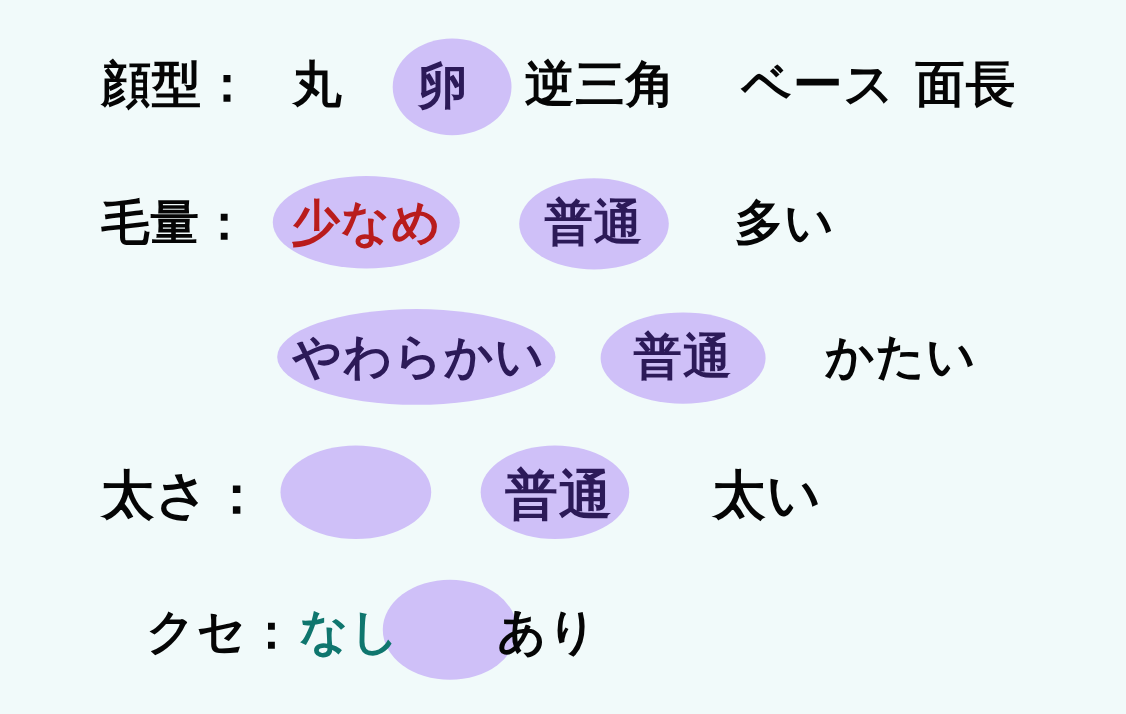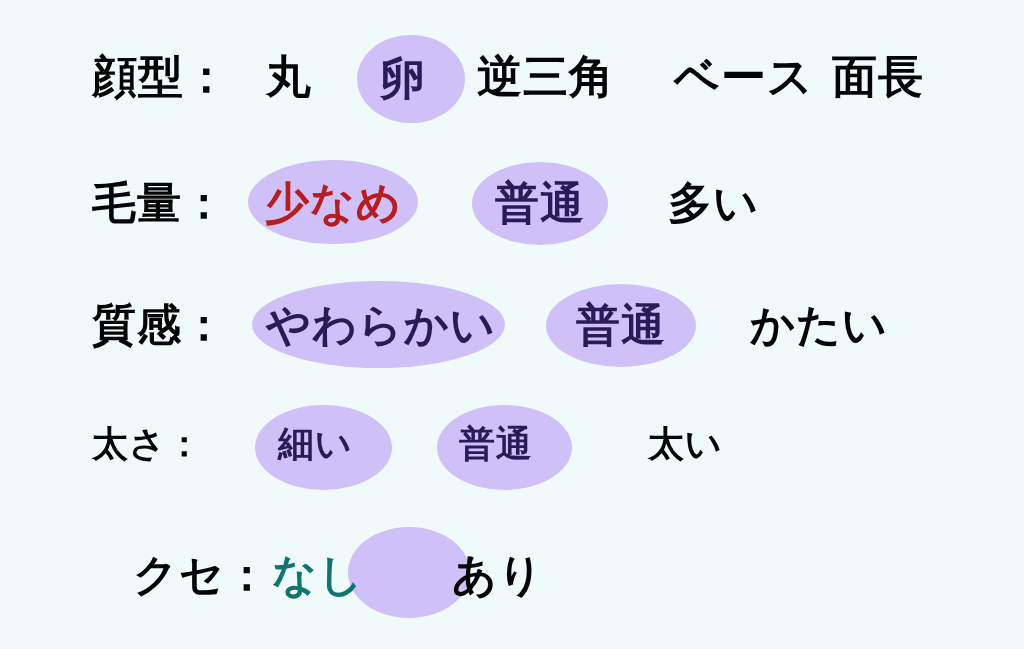--- a/index.html
+++ b/index.html
@@ -65,21 +65,21 @@
   }
 
   .opt.on {
     color: #2c1a58;
   }
 
   
   .row-0 .label, .row-0 .opt { font-size: 45px; }
   .row-1 .label, .row-1 .opt { font-size: 44px; }
   .row-2 .label, .row-2 .opt { font-size: 44px; }
-  .row-3 .label, .row-3 .opt { font-size: 36px; }
+  .row-3 .label, .row-3 .opt { font-size: 48px; }
   .row-4 .label, .row-4 .opt { font-size: 44px; }
 </style>
 </head>
 <body style="background: rgb(241, 250, 250);">
 
 <div id="sheet" style="background: rgb(241, 250, 250);">
 
   <div class="row row-0">
     <div class="blob" style="left: 357px; top: 17px; width: 108px; height: 88px; background: rgb(207, 192, 248);"></div>
 
@@ -106,36 +106,34 @@
 
     <span class="opt on" style="left: 495px; top: 39px; color: rgb(44, 26, 88);">普通</span>
 
     <span class="opt" style="left: 668px; top: 39px; color: rgb(5, 5, 5);">多い</span>
   </div>
 
   <div class="row row-2">
     <div class="blob" style="left: 252px; top: 17px; width: 253px; height: 87px; background: rgb(207, 192, 248);"></div>
     <div class="blob" style="left: 546px; top: 20px; width: 150px; height: 83px; background: rgb(207, 192, 248);"></div>
 
-    <span class="label" style="left: 92px; top: 39px; color: rgb(5, 5, 5);">質感：</span>
 
     <span class="opt on" style="left: 266px; top: 39px; color: rgb(44, 26, 88);">やわらかい</span>
 
     <span class="opt on" style="left: 576px; top: 39px; color: rgb(44, 26, 88);">普通</span>
 
     <span class="opt" style="left: 750px; top: 39px; color: rgb(5, 5, 5);">かたい</span>
   </div>
 
   <div class="row row-3">
     <div class="blob" style="left: 255px; top: 17px; width: 137px; height: 85px; background: rgb(207, 192, 248);"></div>
     <div class="blob" style="left: 437px; top: 17px; width: 135px; height: 85px; background: rgb(207, 192, 248);"></div>
 
     <span class="label" style="left: 92px; top: 38px; color: rgb(5, 5, 5);">太さ：</span>
 
-    <span class="opt on" style="left: 278px; top: 38px; color: rgb(44, 26, 88);">細い</span>
 
     <span class="opt on" style="left: 459px; top: 38px; color: rgb(44, 26, 88);">普通</span>
 
     <span class="opt" style="left: 648px; top: 38px; color: rgb(5, 5, 5);">太い</span>
   </div>
 
   <div class="row row-4">
     <div class="blob" style="left: 348px; top: 19px; width: 122px; height: 91px; background: rgb(207, 192, 248);"></div>
 
     <span class="label" style="left: 92px; top: 45px; color: rgb(5, 5, 5); margin-left: 41px;">クセ：</span>

